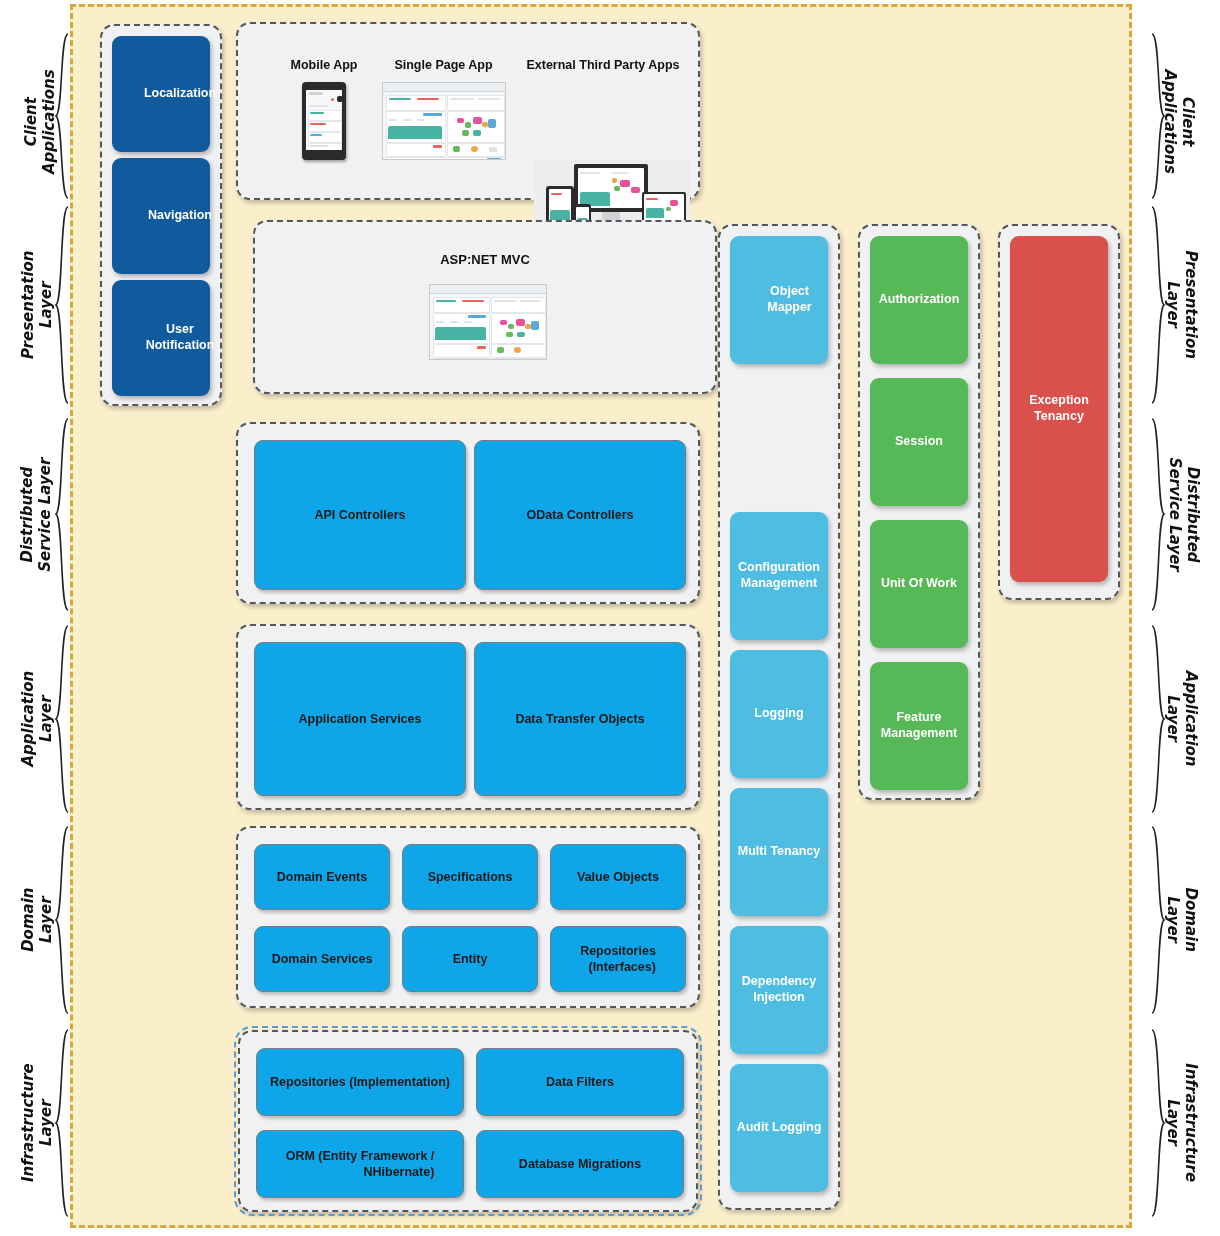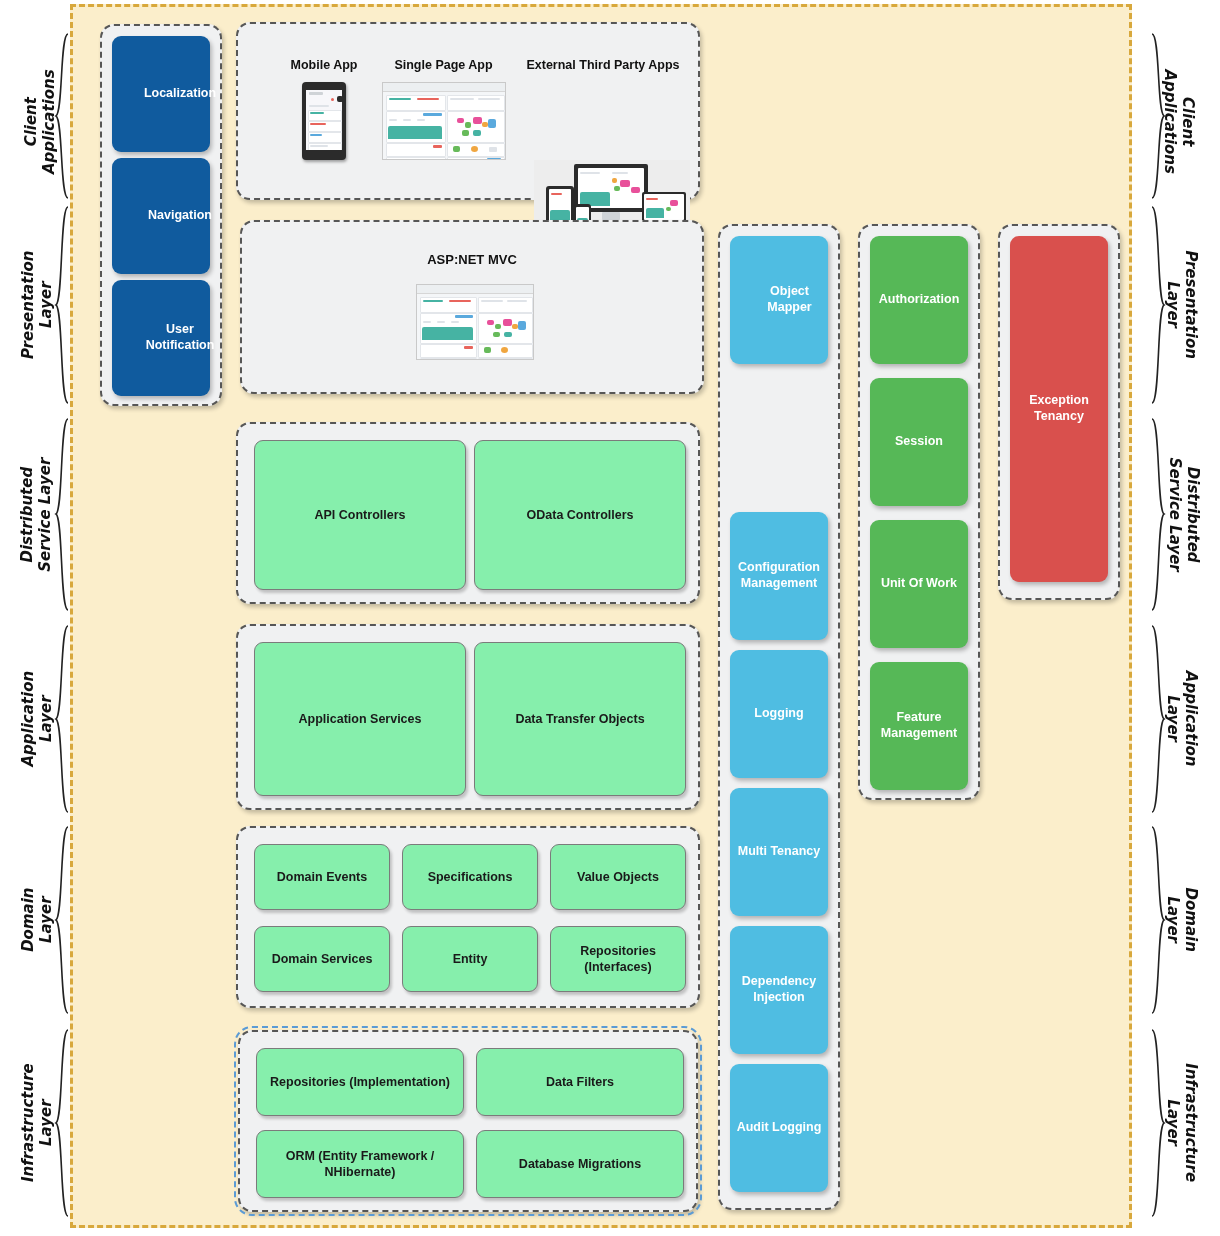--- a/index.html
+++ b/index.html
@@ -51,26 +51,26 @@
     box-shadow:2px 3px 4px rgba(0,0,0,0.25);
   }
   .tile.navy{background:#105b9e;padding-left:42px;}
   .tile.cyan{background:#4fbde2;}
   .tile.green{background:#56b857;}
   .tile.red{background:#d9504d;}
 
   
   .box{
     position:absolute;
-    background:#86efac;
+    background:#0ea5e9;
     border:1px solid #7b7b7b;
     border-radius:9px;
     box-sizing:border-box;
     display:flex;align-items:center;justify-content:center;
-    text-align:center;
+    text-align:right;
     color:#1a1a1a;
     font-size:12.5px;
     font-weight:bold;
     line-height:1.3;
     padding:4px;
     box-shadow:2px 3px 3px rgba(0,0,0,0.20);
   }
 
   .caption{
     position:absolute;
@@ -348,21 +348,21 @@
       <div class="mini-dark" style="left:108px;top:32px;width:44px;height:30px;border-radius:2px;"></div>
       <div class="mini-white" style="left:110px;top:34px;width:40px;height:26px;"></div>
       <div class="mini-teal" style="left:112px;top:48px;width:18px;height:10px;"></div>
       <div class="mini-pink" style="left:136px;top:40px;width:8px;height:6px;border-radius:2px;"></div>
       <div class="mini-green" style="left:132px;top:47px;width:5px;height:4px;border-radius:2px;"></div>
       <div class="mini-red" style="left:112px;top:38px;width:12px;height:2px;"></div>
       <div class="mini-gray" style="left:103px;top:62px;width:54px;height:3px;border-radius:2px;"></div>
     </div>
   </div>
 
-  <div class="group" style="left:240px;top:220px;width:464px;height:174px;">
+  <div class="group" style="left:253px;top:220px;width:464px;height:174px;">
     <div class="section-title" style="left:0;top:30px;">ASP:NET MVC</div>
     <div class="thumb dash" style="left:174px;top:62px;width:118px;height:76px;">
       <div class="chrome"></div>
       <div class="body">
         <div class="mini-card" style="left:3px;top:3px;width:55px;height:14px;"></div>
         <div class="mini-teal" style="left:6px;top:6px;width:20px;height:2px;border-radius:1px;"></div>
         <div class="mini-red" style="left:32px;top:6px;width:22px;height:2px;"></div>
         <div class="mini-card" style="left:61px;top:3px;width:53px;height:14px;"></div>
         <div class="mini-line" style="left:64px;top:6px;width:22px;height:2px;"></div>
         <div class="mini-line" style="left:90px;top:6px;width:20px;height:2px;"></div>

